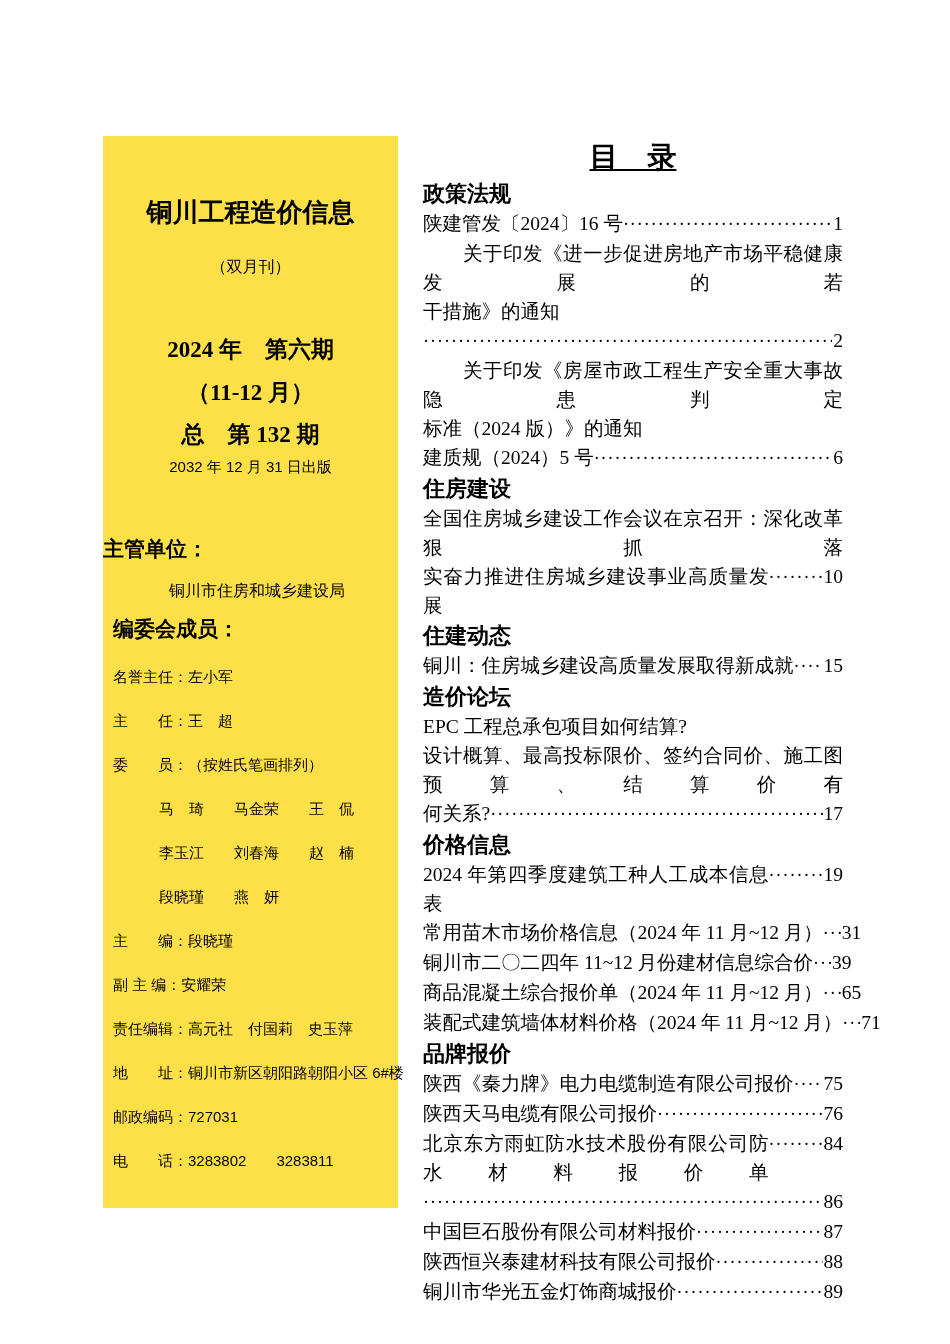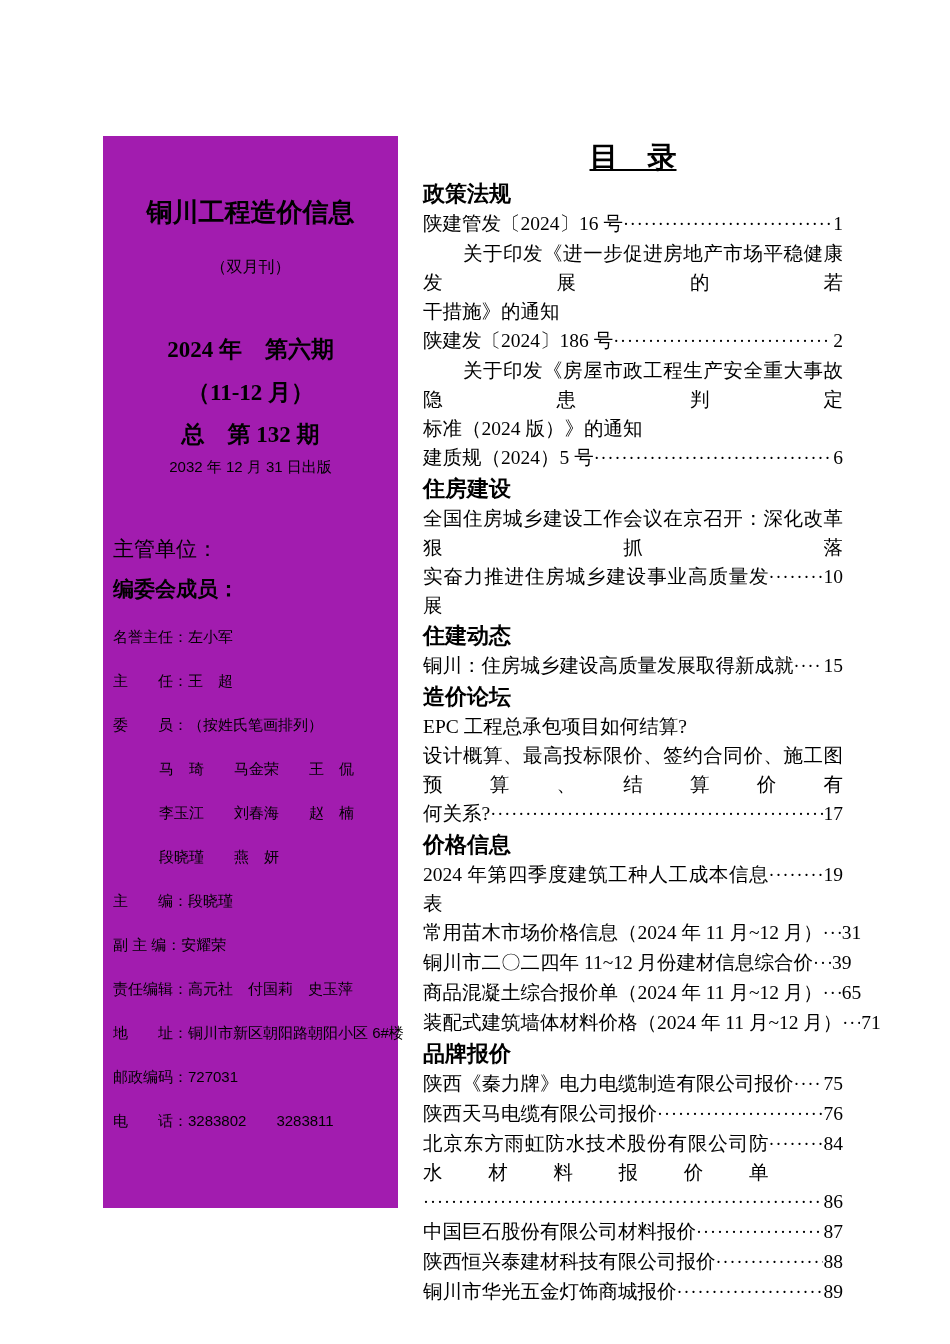--- a/index.html
+++ b/index.html
@@ -8,21 +8,21 @@
     background:#ffffff;
     position:relative;
     font-family:"Liberation Sans","DejaVu Sans",sans-serif;
     color:#000000;
     overflow:hidden;
   }
   
   .left-panel{
     position:absolute;left:103px;top:136px;
     width:295px;height:1072px;
-    background:#a21caf;
+    background:#fde047;
     box-sizing:border-box;
   }
   .lp-title{
     padding-top:58px;line-height:36px;
     text-align:center;
     font-size:26px;font-weight:bold;
   }
   .lp-sub{
     margin-top:26px;line-height:22px;
     text-align:center;font-size:16px;
@@ -34,22 +34,22 @@
   }
   .lp-issue1{margin-top:56px;}
   .lp-issue2{margin-top:11px;}
   .lp-issue3{margin-top:10px;}
   .lp-pubdate{
     margin-top:5px;line-height:22px;
     text-align:center;font-size:15px;
   }
   .lp-suplabel{
     margin-top:56px;line-height:30px;
-    padding-left:10px;
-    font-size:21px;font-weight:normal;
+    padding-left:0;
+    font-size:21px;font-weight:bold;
   }
   .lp-supervisor{
     margin-top:14px;line-height:26px;
     padding-left:66px;font-size:16px;
   }
   .lp-comlabel{
     margin-top:9px;line-height:32px;
     padding-left:10px;
     font-size:21px;font-weight:bold;
   }
@@ -101,20 +101,21 @@
 <body>
 
 <div class="left-panel">
   <div class="lp-title">铜川工程造价信息</div>
   <div class="lp-sub">（双月刊）</div>
   <div class="lp-issue1">2024 年　第六期</div>
   <div class="lp-issue2">（11-12 月）</div>
   <div class="lp-issue3">总　第 132 期</div>
   <div class="lp-pubdate">2032 年 12 月 31 日出版</div>
   <div class="lp-suplabel">主管单位：</div>
+  <div class="lp-supervisor">铜川市住房和城乡建设局</div>
   <div class="lp-comlabel">编委会成员：</div>
   <div class="lp-rows">
       <div class="lp-row">名誉主任：左小军</div>
       <div class="lp-row">主　　任：王　超</div>
       <div class="lp-row">委　　员：（按姓氏笔画排列）</div>
       <div class="lp-row indent">马　琦　　马金荣　　王　侃</div>
       <div class="lp-row indent">李玉江　　刘春海　　赵　楠</div>
       <div class="lp-row indent">段晓瑾　　燕　妍</div>
       <div class="lp-row">主　　编：段晓瑾</div>
       <div class="lp-row">副 主 编：安耀荣</div>
@@ -130,21 +131,20 @@
   <div>
       <div class="toc-heading">政策法规</div>
       <div class="toc-line haspage">
         <span class="t">陕建管发〔2024〕16 号</span>
         <span class="dots">··························································································</span>
         <span class="pg">1</span>
       </div>
       <div class="toc-line indent fill">关于印发《进一步促进房地产市场平稳健康发展的若</div>
       <div class="toc-line">干措施》的通知</div>
       <div class="toc-line haspage">
-        <span class="t">陕建发〔2024〕186 号</span>
         <span class="dots">··························································································</span>
         <span class="pg">2</span>
       </div>
       <div class="toc-line indent fill">关于印发《房屋市政工程生产安全重大事故隐患判定</div>
       <div class="toc-line">标准（2024 版）》的通知</div>
       <div class="toc-line haspage">
         <span class="t">建质规（2024）5 号</span>
         <span class="dots">··························································································</span>
         <span class="pg">6</span>
       </div>

